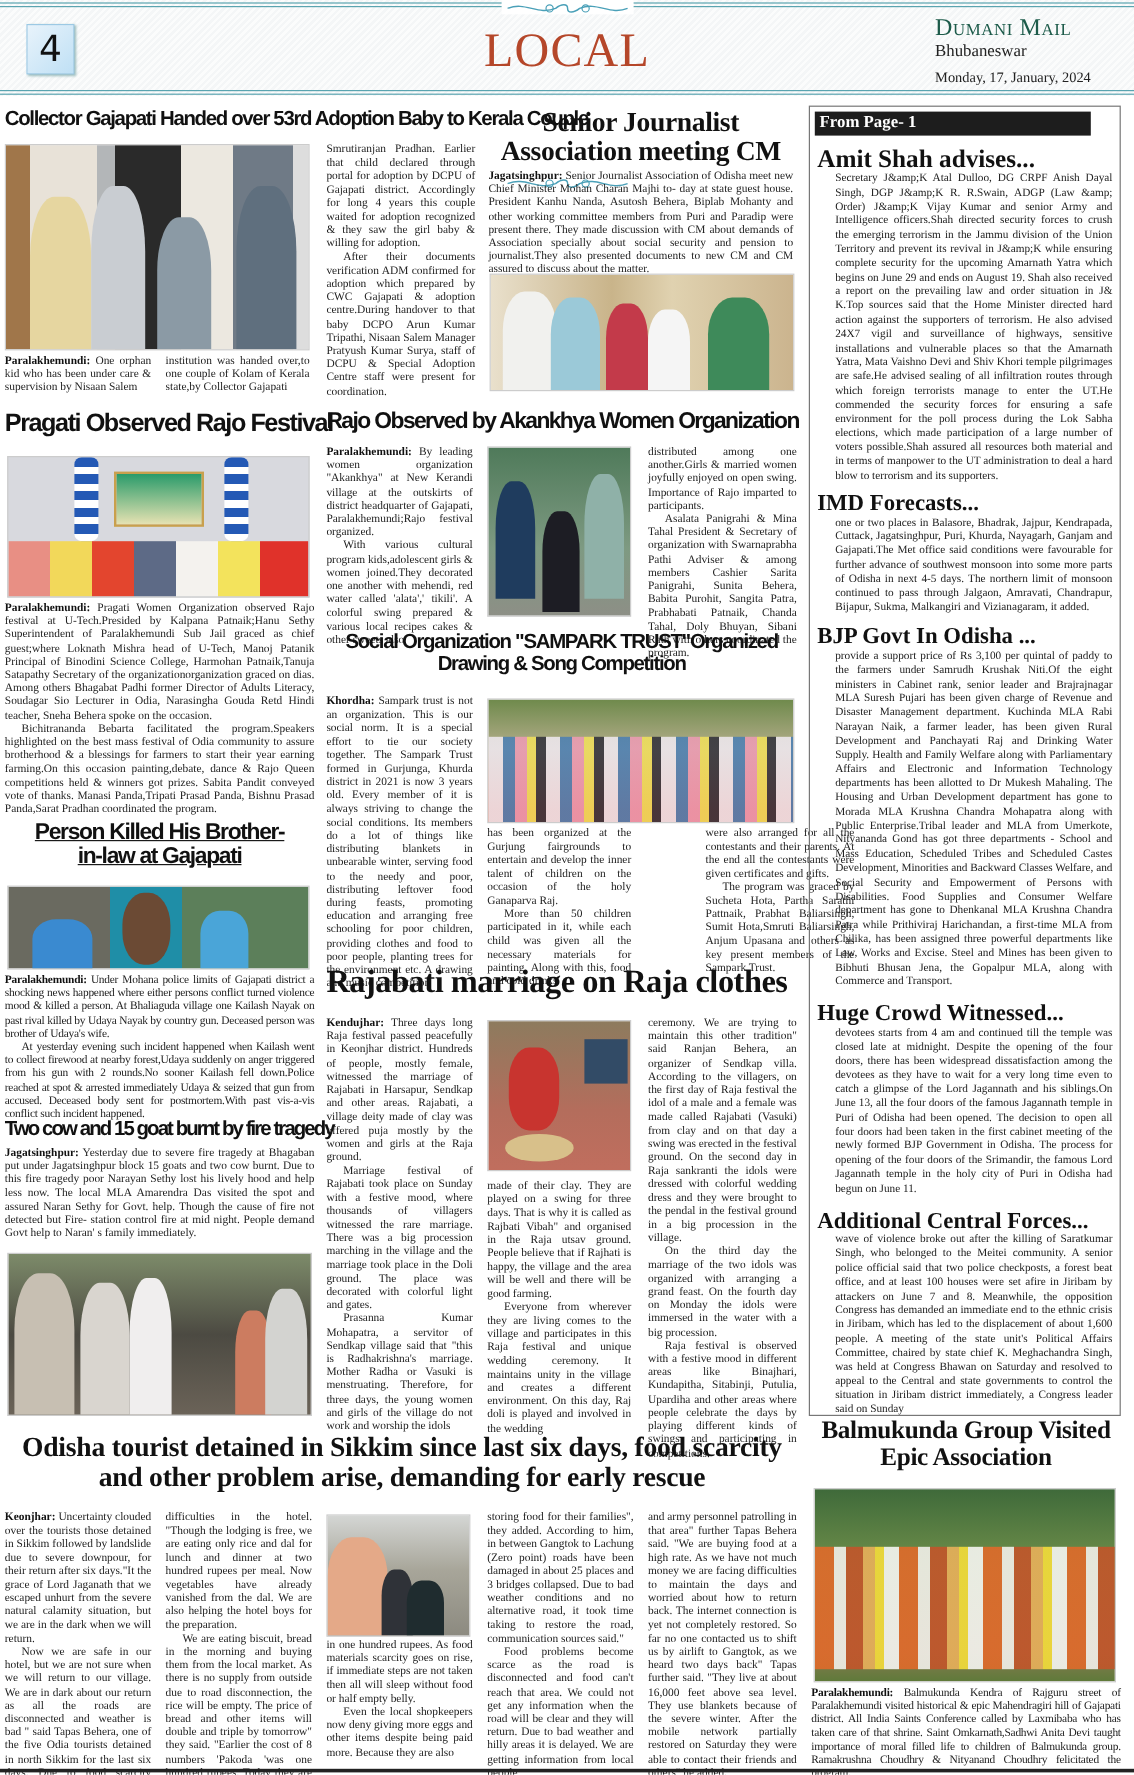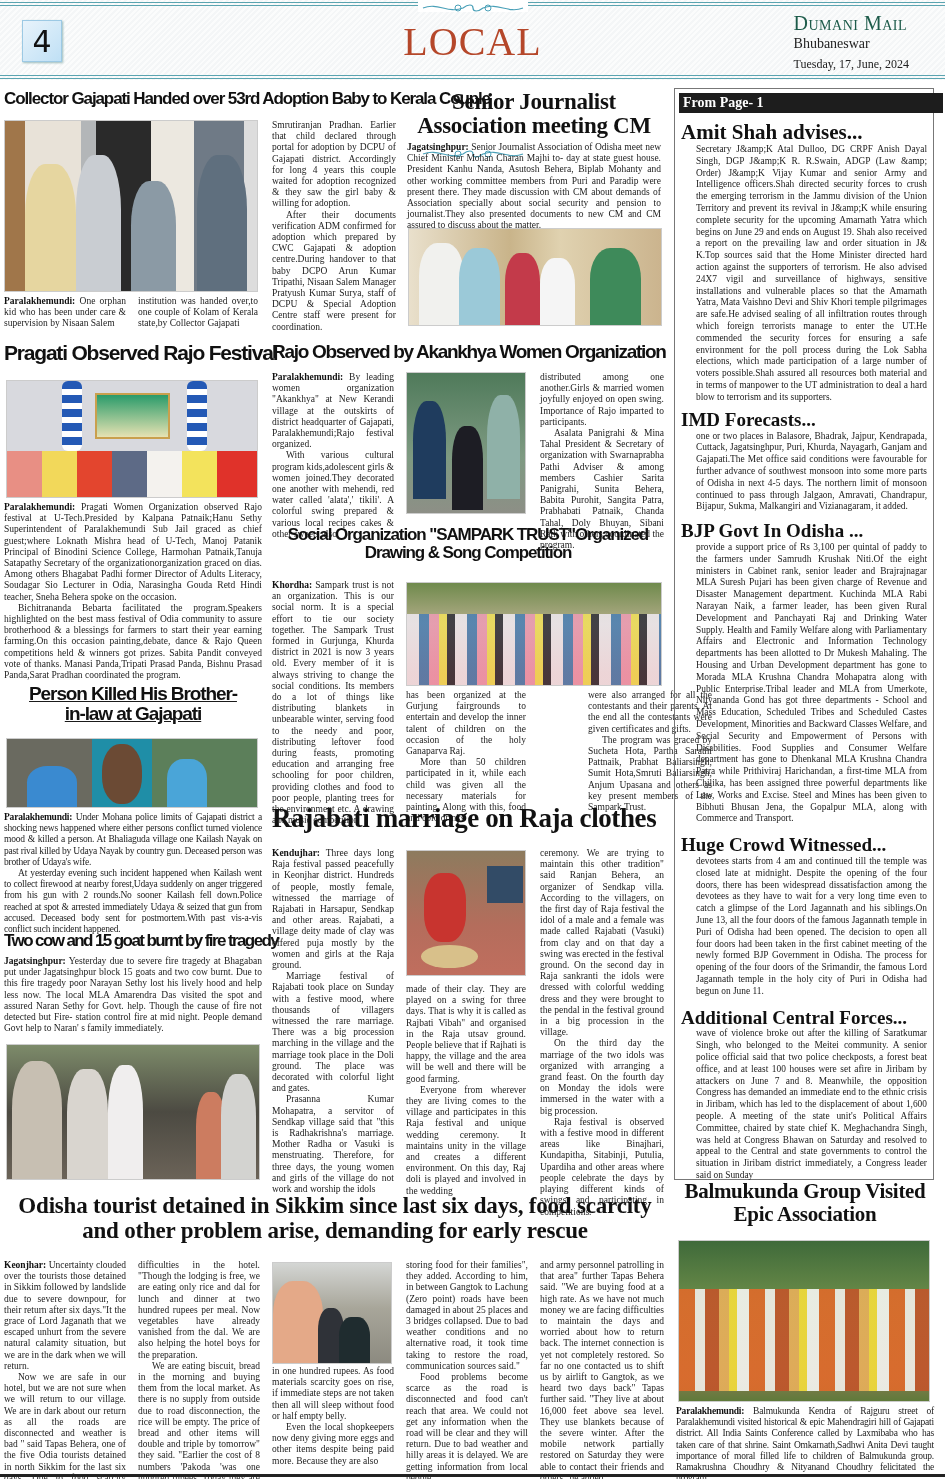--- a/index.html
+++ b/index.html
@@ -29,21 +29,21 @@
 
   .art { position: absolute; }
   .hl { font-family: "Liberation Sans", sans-serif; font-weight: bold; line-height: 1.05; color: #111; letter-spacing: -0.6px; }
   .txt { font-size: 9.5px; line-height: 11.2px; text-align: justify; color: #222; }
   .txt b { font-weight: bold; color: #111; }
   .txt p { text-indent: 14px; }
   .txt p.first { text-indent: 0; }
   .photo { position: absolute; border: 1px solid #ccc; overflow: hidden; }
 
   .sidebar { position: absolute; left: 674px; top: 88px; width: 260px; height: 1092px; border: 1px solid #777; }
-  .from-bar { position: absolute; left: 4px; top: 4px; width: 264px; height: 20px; background: #1d1d1d; color: #fff;
+  .from-bar { position: absolute; left: 4px; top: 4px; width: 230px; height: 20px; background: #1d1d1d; color: #fff;
     font-weight: bold; font-size: 14px; padding-left: 4px; line-height: 20px; }
   .sb-head { font-family: "Liberation Serif", serif; font-weight: bold; font-size: 21px; color: #111; line-height: 1.1; }
   .sb-text { font-size: 9.4px; line-height: 11.8px; text-align: justify; color: #222; margin-left: 15px; }
 </style>
 </head>
 <body>
 
 <div class="masthead">
   <div class="rule top">
     <div class="flourish top">
@@ -52,21 +52,21 @@
           <circle cx="40" cy="6" r="3" stroke="#4aa0b8" fill="none"></circle>
           <circle cx="70" cy="6" r="3" stroke="#4aa0b8" fill="none"></circle>
         </svg>
     </div>
   </div>
   <div class="page-num">4</div>
   <div class="section-title">LOCAL</div>
   <div class="brand">
     <div class="name">Dumani Mail</div>
     <div class="city">Bhubaneswar</div>
-    <div class="date">Tuesday, 17, June,  2024</div>
+    <div class="date">Monday, 17, January,  2024</div>
   </div>
   <div class="rule bottom">
     <div class="flourish bottom">
       <svg viewBox="0 0 110 12">
           <path d="M5 6 C20 0 30 12 45 6 C50 2 55 2 55 6 C55 10 60 10 65 6 C80 0 90 12 105 6" stroke="#4aa0b8" fill="none" stroke-width="1.2"></path>
           <circle cx="40" cy="6" r="3" stroke="#4aa0b8" fill="none"></circle>
           <circle cx="70" cy="6" r="3" stroke="#4aa0b8" fill="none"></circle>
         </svg>
     </div>
   </div>

